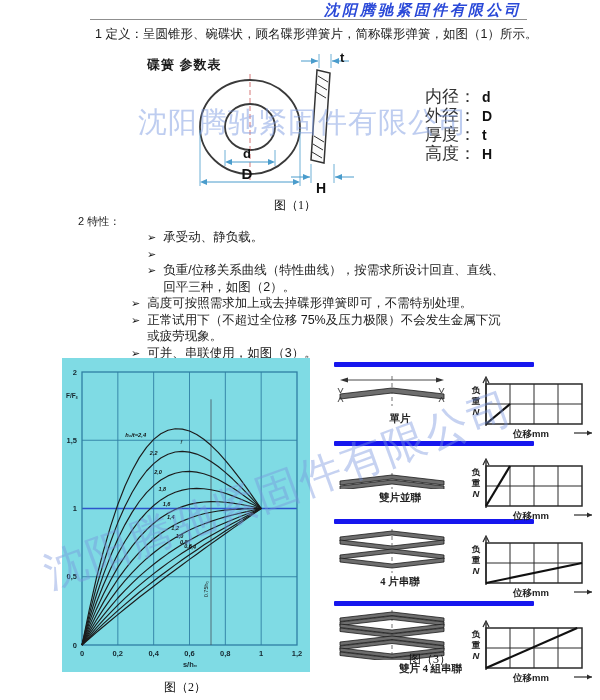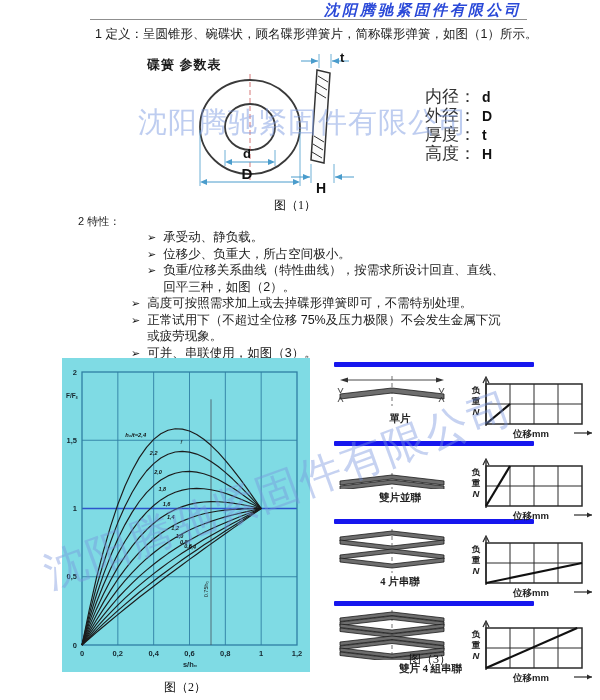--- a/index.html
+++ b/index.html
@@ -106,21 +106,20 @@
 
   <div class="feat-head">2 特性：</div>
   <div class="bullets" id="bullets">
       <div class="bgroup1">
         <div class="bullet">
           <span class="mk">➢</span>
           <span class="tx">承受动、静负载。</span>
         </div>
         <div class="bullet">
           <span class="mk">➢</span>
-          <span class="tx">位移少、负重大，所占空间极小。</span>
         </div>
         <div class="bullet">
           <span class="mk">➢</span>
           <span class="tx">负重/位移关系曲线（特性曲线），按需求所设计回直、直线、<br>回平三种，如图（2）。</span>
         </div>
       </div>
       <div class="bgroup2">
         <div class="bullet">
           <span class="mk">➢</span>
           <span class="tx">高度可按照需求加上或去掉碟形弹簧即可，不需特别处理。</span>

